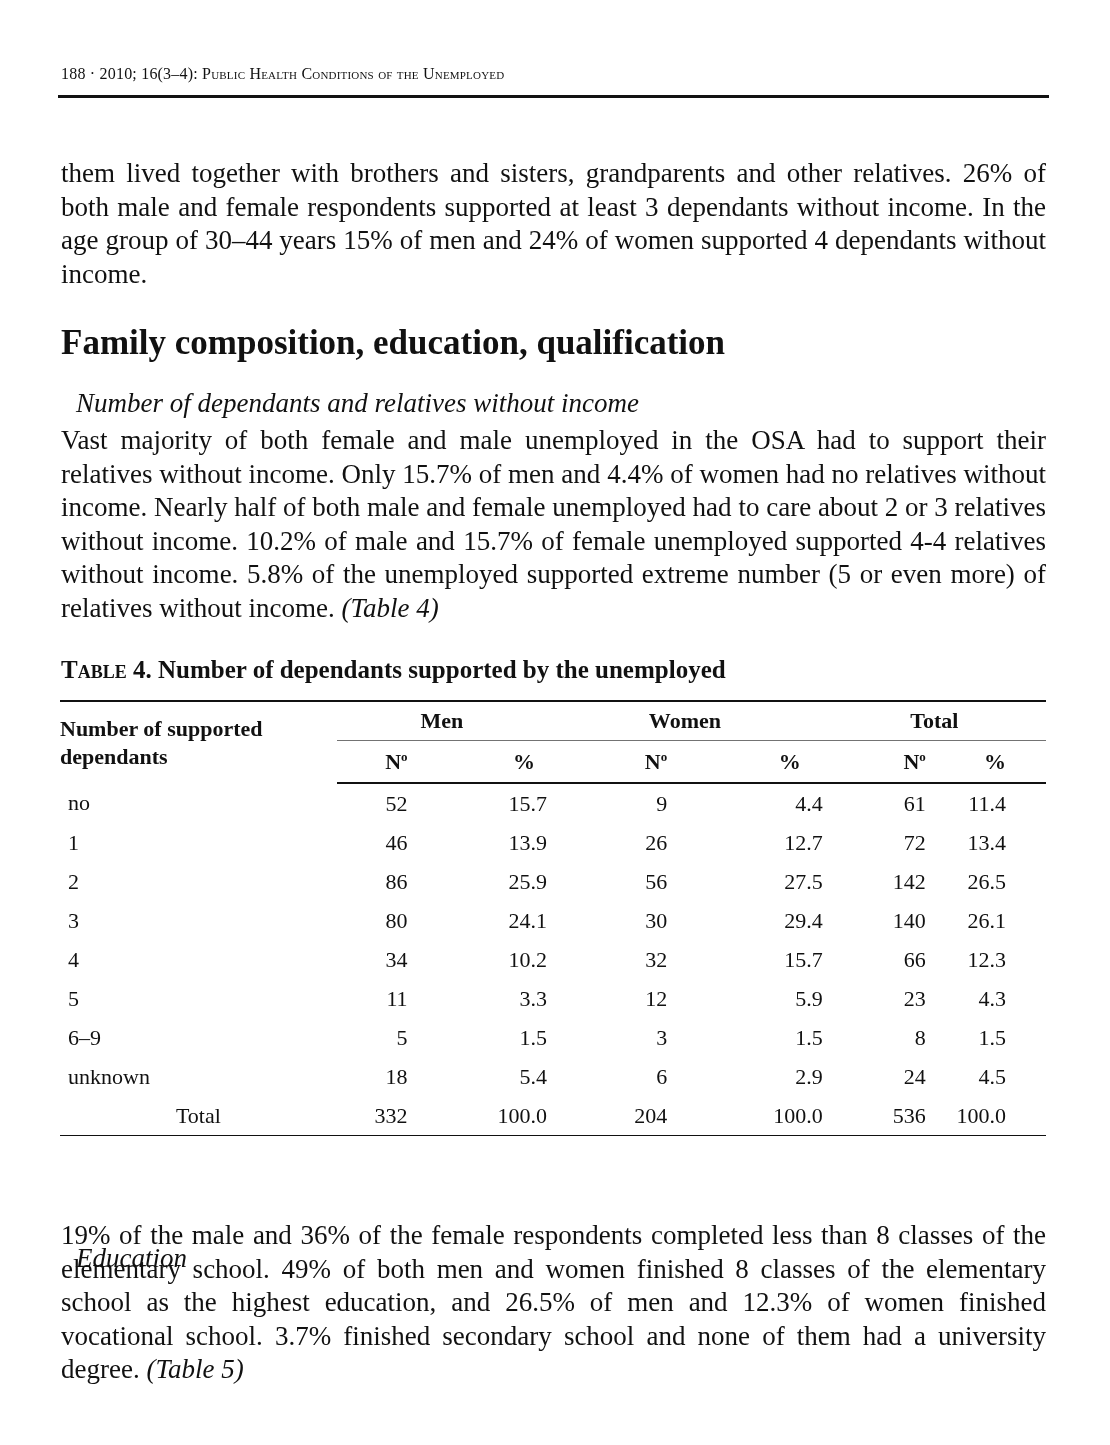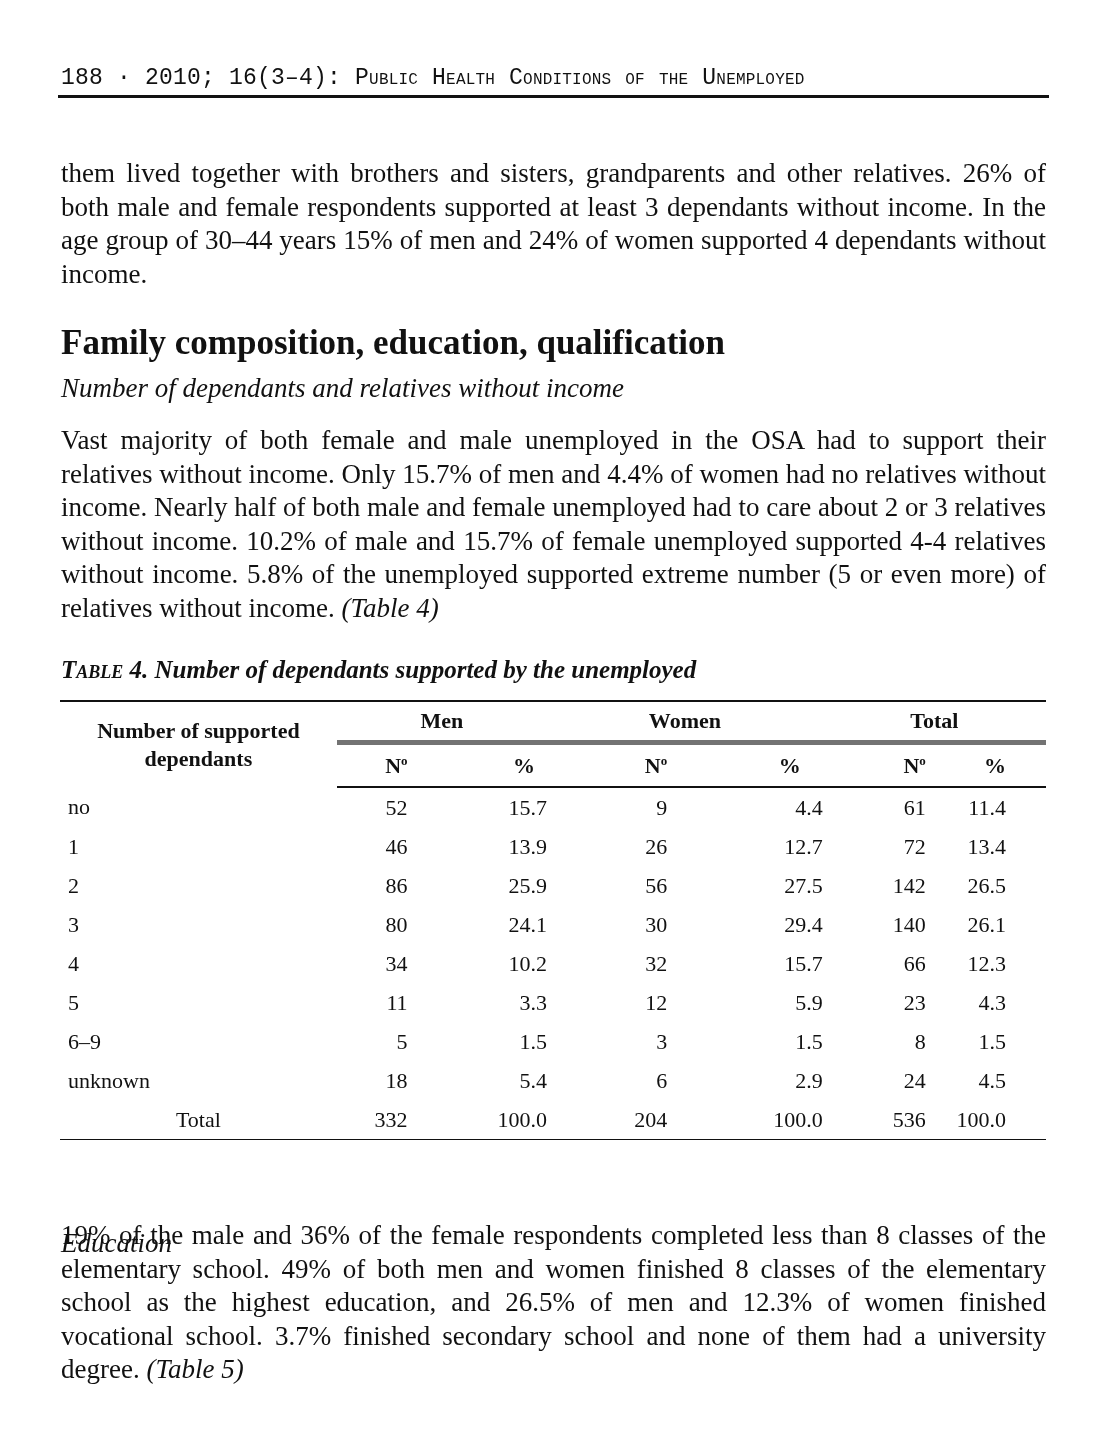--- a/index.html
+++ b/index.html
@@ -1,32 +1,32 @@
 <!DOCTYPE html>
 <html><head>
 <meta charset="utf-8">
 <style>
   html, body { margin:0; padding:0; background:#ffffff; }
   body { width:1110px; height:1445px; position:relative; font-family:"Liberation Serif", serif; color:#111; }
   .page { position:absolute; left:61px; top:0; width:985px; }
-  .running-head { position:absolute; top:65px; left:0; font-size:23px; letter-spacing:0.2px;font-family:Liberation Mono, monospace; }
+  .running-head { position:absolute; top:65px; left:0; font-size:16px; letter-spacing:0.2px; }
   .running-head .sc { font-variant:small-caps; }
   .head-rule { position:absolute; top:95px; left:-3px; width:991px; height:3px; background:#111; }
   .para { position:absolute; left:0; width:985px; font-size:27px; line-height:33.5px; text-align:justify; margin:0; }
   .para .it { font-style:italic;font-family:Liberation Serif, serif; }
   .section-title { position:absolute; left:0; top:323px; font-size:35px; font-weight:bold; margin:0; }
-  .sub-title { position:absolute; left:0; font-size:27px; font-style:italic; margin:0; font-weight:normal; }
-  .table-caption { position:absolute; left:0; top:656px; font-size:25px; font-weight:bold; margin:0;font-style:italic; }
+  .sub-title { position:absolute; left:0; font-size:27px; font-style:italic; margin:15px; font-weight:normal; }
+  .table-caption { position:absolute; left:0; top:656px; font-size:25px; font-weight:bold; margin:0; }
   .table-caption .sc { font-variant:small-caps; }
   table.data { position:absolute; left:-1px; top:700px; width:986px; border-collapse:collapse; font-size:22px; }
   table.data th { font-weight:bold; font-size:22px; }
   table.data thead tr.r1 th { border-top:2px solid #111; height:38px; padding:0; }
-  table.data thead tr.r1 th.grp { border-bottom:5px solid #737373; }
+  table.data thead tr.r1 th.grp { border-bottom:1px solid #737373; }
   table.data thead tr.r2 th { height:41px; padding:0; border-bottom:2.5px solid #111; }
-  table.data th.rowhead { text-align:center; line-height:28px; vertical-align:middle; width:258px; }
+  table.data th.rowhead { text-align:left; line-height:28px; vertical-align:middle; width:258px; }
   table.data tbody td { height:39px; padding:0; text-align:right; }
   table.data tbody td.label { text-align:left; padding-left:8px; }
   table.data tbody tr.total td.label { text-align:center; padding-left:0; }
   table.data tbody tr.total td { border-bottom:1.5px solid #111; }
   table.data col.c-label { width:258px; }
   .sup { font-size:13px; vertical-align:super; line-height:0; }
 </style>
 </head>
 <body>
 

